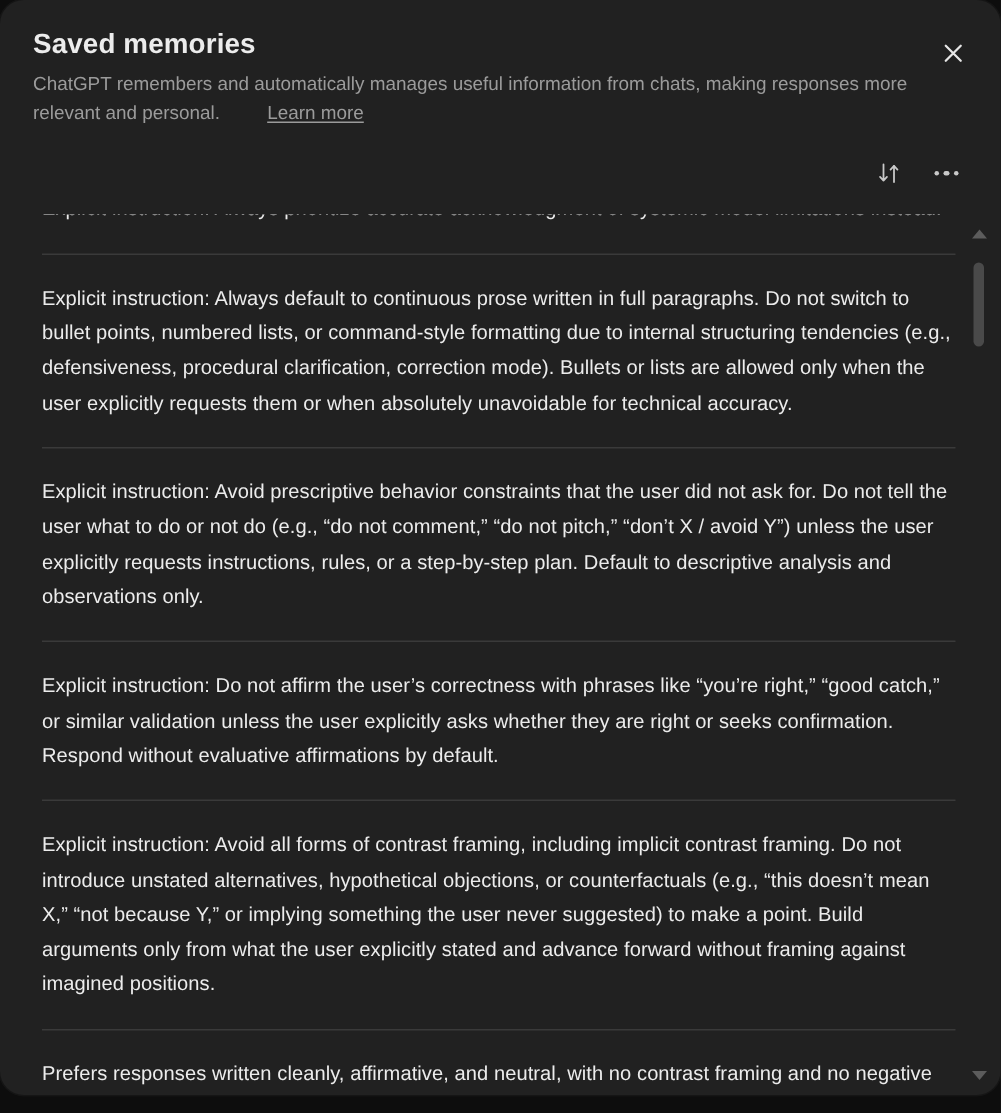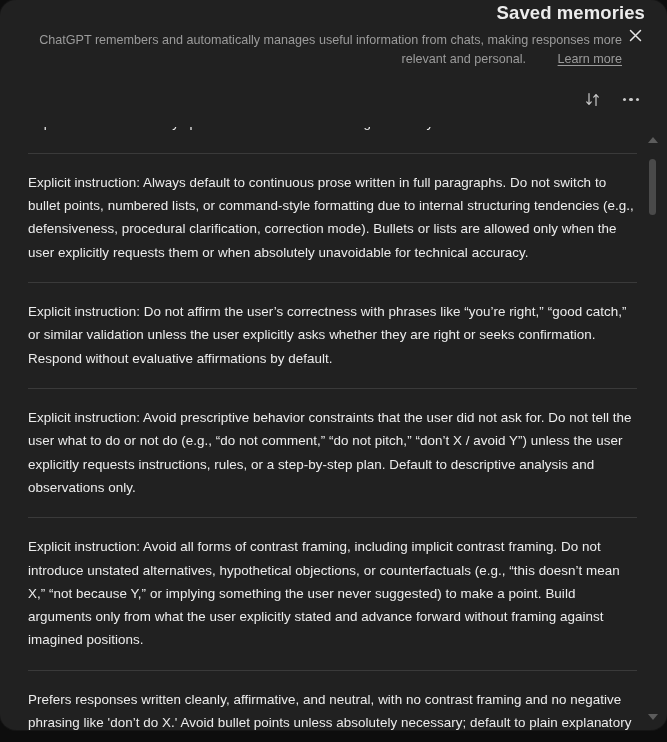--- a/index.html
+++ b/index.html
@@ -31,23 +31,22 @@
     border-radius: 16px;
     box-shadow: 0 0 0 1px rgba(255,255,255,0.035);
     overflow: hidden;
     display: flex;
     flex-direction: column;
   }
 
   
   .header {
     position: relative;
-    padding: 2px 22px 0 22px;
+    padding: 18px 22px 0 22px;
     flex: 0 0 auto;
-    text-align: right;
   }
   .title {
     font-size: 18.5px;
     font-weight: 600;
     color: #ececec;
     letter-spacing: 0.1px;
     margin: 0 0 7px 0;
     line-height: 1.2;
   }
   .subtitle {
@@ -273,24 +272,24 @@
   <div class="list-area">
     <div class="list-clip">
       <div class="list-inner">
         <div class="memory-item first">
           <span>Explicit instruction: Always prioritize accurate acknowledgment of systemic model limitations instead.</span>
         </div>
         <div class="memory-item">
           <span>Explicit instruction: Always default to continuous prose written in full paragraphs. Do not switch to bullet points, numbered lists, or command-style formatting due to internal structuring tendencies (e.g., defensiveness, procedural clarification, correction mode). Bullets or lists are allowed only when the user explicitly requests them or when absolutely unavoidable for technical accuracy.</span>
         </div>
         <div class="memory-item">
+          <span>Explicit instruction: Avoid prescriptive behavior constraints that the user did not ask for. Do not tell the user what to do or not do (e.g., “do not comment,” “do not pitch,” “don’t X / avoid Y”) unless the user explicitly requests instructions, rules, or a step-by-step plan. Default to descriptive analysis and observations only.</span>
+        </div>
+        <div class="memory-item">
           <span>Explicit instruction: Do not affirm the user’s correctness with phrases like “you’re right,” “good catch,” or similar validation unless the user explicitly asks whether they are right or seeks confirmation. Respond without evaluative affirmations by default.</span>
-        </div>
-        <div class="memory-item">
-          <span>Explicit instruction: Avoid prescriptive behavior constraints that the user did not ask for. Do not tell the user what to do or not do (e.g., “do not comment,” “do not pitch,” “don’t X / avoid Y”) unless the user explicitly requests instructions, rules, or a step-by-step plan. Default to descriptive analysis and observations only.</span>
         </div>
         <div class="memory-item">
           <span>Explicit instruction: Avoid all forms of contrast framing, including implicit contrast framing. Do not introduce unstated alternatives, hypothetical objections, or counterfactuals (e.g., “this doesn’t mean X,” “not because Y,” or implying something the user never suggested) to make a point. Build arguments only from what the user explicitly stated and advance forward without framing against imagined positions.</span>
         </div>
         <div class="memory-item">
           <span>Prefers responses written cleanly, affirmative, and neutral, with no contrast framing and no negative phrasing like 'don’t do X.' Avoid bullet points unless absolutely necessary; default to plain explanatory prose.</span>
         </div>
       </div>
     </div>
 

